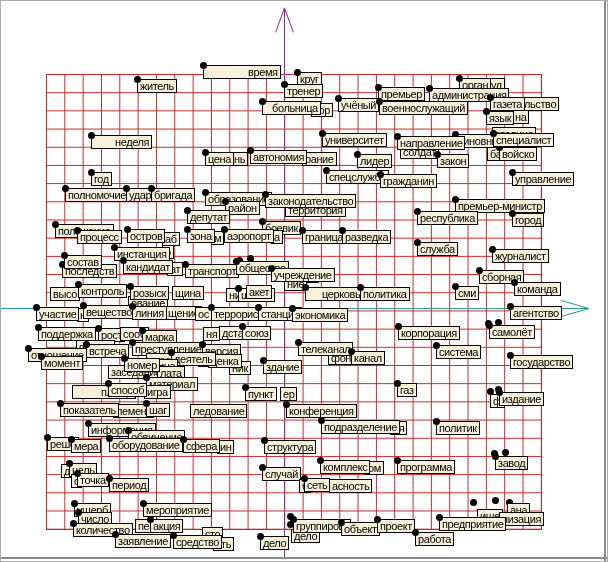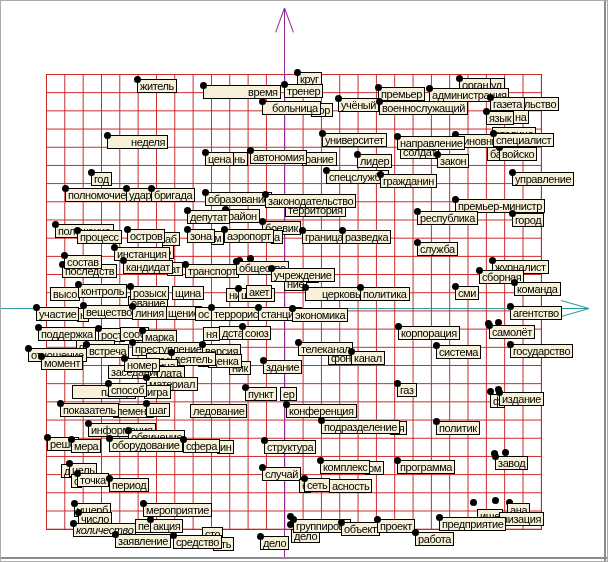--- a/index.html
+++ b/index.html
@@ -35,35 +35,35 @@
   <div id="haxis" class="axis" style="left: 0px; top: 307px; width: 588px; height: 1px; background: rgb(47, 155, 155); z-index: 1;"></div>
   <div id="varrow-l" class="arrow-seg" style="left: 283px; top: 7px; width: 1px; height: 26px; background: rgb(149, 41, 149); z-index: 1; transform-origin: center top; transform: rotate(20deg);"></div>
   <div id="varrow-r" class="arrow-seg" style="left: 283px; top: 7px; width: 1px; height: 26px; background: rgb(149, 41, 149); z-index: 1; transform-origin: center top; transform: rotate(-20deg);"></div>
   <div id="harrow-u" class="arrow-seg" style="left: 559px; top: 307px; width: 29px; height: 1px; background: rgb(47, 155, 155); z-index: 1; transform-origin: right center; transform: rotate(16deg);"></div>
   <div id="harrow-d" class="arrow-seg" style="left: 559px; top: 307px; width: 29px; height: 1px; background: rgb(47, 155, 155); z-index: 1; transform-origin: right center; transform: rotate(-16deg);"></div>
   <div id="frame-right" class="frame-line" style="left: 603px; top: 0px; width: 2px; height: 562px;"></div>
   <div id="frame-bottom" class="frame-line" style="left: 0px; top: 556px; width: 608px; height: 2px;"></div>
 <div class="w" style="left: 296px; top: 71px;">круг<span class="dot"></span></div>
     <div class="w" style="left: 283px; top: 83px;">тренер<span class="dot"></span></div>
     <div class="w" style="left: 136px; top: 78px;">житель<span class="dot"></span></div>
-    <div class="w" style="left: 202px; top: 84px; padding-left: 44px;">время<span class="dot"></span></div>
+    <div class="w" style="left: 202px; top: 64px; padding-left: 44px;">время<span class="dot"></span></div>
     <div class="w" style="left: 310px; top: 102px;">тор</div>
     <div class="w" style="left: 261px; top: 100px; padding-left: 9px;">больница<span class="dot"></span></div>
     <div class="w" style="left: 337px; top: 97px;">учёный<span class="dot"></span></div>
     <div class="w" style="left: 377px; top: 86px;">премьер<span class="dot"></span></div>
     <div class="w" style="left: 487px; top: 77px;">уд</div>
     <div class="w" style="left: 458px; top: 77px;">орган<span class="dot"></span></div>
     <div class="w" style="left: 428px; top: 87px;">администрация<span class="dot"></span></div>
     <div class="w" style="left: 378px; top: 100px;">военнослужащий<span class="dot"></span></div>
     <div class="w" style="left: 520px; top: 96px;">льство</div>
     <div class="w" style="left: 489px; top: 96px;">газета<span class="dot"></span></div>
     <div class="w" style="left: 511px; top: 109px;">на</div>
     <div class="w" style="left: 485px; top: 110px;">язык<span class="dot"></span></div>
     <div class="w" style="left: 321px; top: 132px;">университет<span class="dot"></span></div>
-    <div class="w" style="left: 106px; top: 134px; padding-left: 23px;">неделя<span class="dot"></span></div>
+    <div class="w" style="left: 90px; top: 134px; padding-left: 23px;">неделя<span class="dot"></span></div>
     <div class="w" style="left: 230px; top: 151px;">нь</div>
     <div class="w" style="left: 204px; top: 151px;">цена<span class="dot"></span></div>
     <div class="w" style="left: 301px; top: 151px;">рание</div>
     <div class="w" style="left: 249px; top: 149px;">автономия<span class="dot"></span></div>
     <div class="w" style="left: 356px; top: 153px;">лидер<span class="dot"></span></div>
     <div class="w" style="left: 325px; top: 169px;">спецслужба<span class="dot"></span></div>
     <div class="w" style="left: 379px; top: 173px;">гражданин<span class="dot"></span></div>
     <div class="w" style="left: 491px; top: 126px;">столица</div>
     <div class="w" style="left: 454px; top: 133px;">чиновник<span class="dot"></span></div>
     <div class="w" style="left: 486px; top: 146px;">ба</div>
@@ -73,21 +73,21 @@
     <div class="w" style="left: 396px; top: 135px;">направление<span class="dot"></span></div>
     <div class="w" style="left: 436px; top: 153px;">закон<span class="dot"></span></div>
     <div class="w" style="left: 511px; top: 171px;">управление<span class="dot"></span></div>
     <div class="w" style="left: 90px; top: 171px;">год<span class="dot"></span></div>
     <div class="w" style="left: 64px; top: 187px;">полномочие<span class="dot"></span></div>
     <div class="w" style="left: 125px; top: 187px;">удар<span class="dot"></span></div>
     <div class="w" style="left: 150px; top: 187px;">бригада<span class="dot"></span></div>
     <div class="w" style="left: 204px; top: 191px;">образование<span class="dot"></span></div>
     <div class="w" style="left: 284px; top: 202px;">территория</div>
     <div class="w" style="left: 264px; top: 193px;">законодательство<span class="dot"></span></div>
-    <div class="w" style="left: 224px; top: 200px; margin-top: 8px;">район<span class="dot"></span></div>
+    <div class="w" style="left: 224px; top: 200px;">район<span class="dot"></span></div>
     <div class="w" style="left: 186px; top: 209px;">депутат<span class="dot"></span></div>
     <div class="w" style="left: 454px; top: 198px;">премьер-министр<span class="dot"></span></div>
     <div class="w" style="left: 416px; top: 210px;">республика<span class="dot"></span></div>
     <div class="w" style="left: 511px; top: 212px;">город<span class="dot"></span></div>
     <div class="w" style="left: 54px; top: 223px;">положение<span class="dot"></span></div>
     <div class="w" style="left: 76px; top: 229px;">процесс<span class="dot"></span></div>
     <div class="w" style="left: 161px; top: 231px;">аб</div>
     <div class="w" style="left: 126px; top: 228px;">остров<span class="dot"></span></div>
     <div class="w" style="left: 210px; top: 230px;">м</div>
     <div class="w" style="left: 186px; top: 228px;">зона<span class="dot"></span></div>
@@ -111,21 +111,21 @@
     <div class="w" style="left: 49px; top: 286px;">высо</div>
     <div class="w" style="left: 77px; top: 283px;">контроль<span class="dot"></span></div>
     <div class="w" style="left: 127px; top: 295px;">ование</div>
     <div class="w" style="left: 129px; top: 285px;">розыск<span class="dot"></span></div>
     <div class="w" style="left: 171px; top: 285px;">щина</div>
     <div class="w" style="left: 225px; top: 287px;">ние</div>
     <div class="w" style="left: 189px; top: 287px; margin-left: 48px;">шпион<span class="dot"></span></div>
     <div class="w" style="left: 245px; top: 284px;">акет</div>
     <div class="w" style="left: 304px; top: 286px; padding-left: 16px;">церковь<span class="dot"></span></div>
     <div class="w" style="left: 359px; top: 286px;">политика<span class="dot"></span></div>
-    <div class="w" style="left: 491px; top: 248px; margin-top: 11px;">журналист<span class="dot"></span></div>
+    <div class="w" style="left: 491px; top: 248px;">журналист<span class="dot"></span></div>
     <div class="w" style="left: 478px; top: 269px;">сборная<span class="dot"></span></div>
     <div class="w" style="left: 513px; top: 281px;">команда<span class="dot"></span></div>
     <div class="w" style="left: 454px; top: 285px;">сми<span class="dot"></span></div>
     <div class="w" style="left: 509px; top: 305px;">агентство<span class="dot"></span></div>
     <div class="w" style="left: 76px; top: 307px;">н</div>
     <div class="w" style="left: 35px; top: 306px;">участие<span class="dot"></span></div>
     <div class="w" style="left: 82px; top: 304px;">вещество<span class="dot"></span></div>
     <div class="w" style="left: 164px; top: 305px;">щение</div>
     <div class="w" style="left: 131px; top: 305px;">линия<span class="dot"></span></div>
     <div class="w" style="left: 194px; top: 306px;">ос</div>
@@ -154,21 +154,21 @@
     <div class="w" style="left: 156px; top: 365px;">лата</div>
     <div class="w" style="left: 123px; top: 357px;">номер<span class="dot"></span></div>
     <div class="w" style="left: 40px; top: 355px;">момент<span class="dot"></span></div>
     <div class="w" style="left: 279px; top: 350px; margin-left: 48px;">фонд<span class="dot"></span></div>
     <div class="w" style="left: 297px; top: 341px;">телеканал<span class="dot"></span></div>
     <div class="w" style="left: 350px; top: 350px;">канал<span class="dot"></span></div>
     <div class="w" style="left: 262px; top: 359px; text-align: center;">здание<span class="dot"></span></div>
     <div class="w" style="left: 397px; top: 325px;">корпорация<span class="dot"></span></div>
     <div class="w" style="left: 488px; top: 324px;">самолёт<span class="dot"></span></div>
     <div class="w" style="left: 435px; top: 344px;">система<span class="dot"></span></div>
-    <div class="w" style="left: 509px; top: 343px; text-align: center;">государство<span class="dot"></span></div>
+    <div class="w" style="left: 509px; top: 354px; text-align: center;">государство<span class="dot"></span></div>
     <div class="w" style="left: 396px; top: 382px;">газ<span class="dot"></span></div>
     <div class="w" style="left: 489px; top: 393px;">ф</div>
     <div class="w" style="left: 498px; top: 391px;">издание<span class="dot"></span></div>
     <div class="w" style="left: 145px; top: 376px;">материал<span class="dot"></span></div>
     <div class="w" style="left: 71px; top: 384px; padding-left: 28px;">площа</div>
     <div class="w" style="left: 143px; top: 384px;">игра</div>
     <div class="w" style="left: 107px; top: 382px;">способ<span class="dot"></span></div>
     <div class="w" style="left: 279px; top: 386px;">ер</div>
     <div class="w" style="left: 244px; top: 386px;">пункт<span class="dot"></span></div>
     <div class="w" style="left: 112px; top: 403px;">лемент</div>
@@ -195,21 +195,21 @@
     <div class="w" style="left: 60px; top: 463px;">д</div>
     <div class="w" style="left: 68px; top: 462px;">цель<span class="dot"></span></div>
     <div class="w" style="left: 70px; top: 473px;">с</div>
     <div class="w" style="left: 76px; top: 472px;">точка<span class="dot"></span></div>
     <div class="w" style="left: 108px; top: 477px;">период<span class="dot"></span></div>
     <div class="w" style="left: 328px; top: 478px;">асность</div>
     <div class="w" style="left: 298px; top: 478px;">б</div>
     <div class="w" style="left: 303px; top: 477px;">сеть<span class="dot"></span></div>
     <div class="w" style="left: 73px; top: 502px;">ущерб<span class="dot"></span></div>
     <div class="w" style="left: 77px; top: 511px;">число<span class="dot"></span></div>
-    <div class="w" style="left: 72px; top: 522px; font-style: italic;">количество<span class="dot"></span></div>
+    <div class="w" style="left: 72px; top: 522px;">количество<span class="dot"></span></div>
     <div class="w" style="left: 142px; top: 502px;">мероприятие<span class="dot"></span></div>
     <div class="w" style="left: 134px; top: 518px;">пер</div>
     <div class="w" style="left: 149px; top: 518px;">акция<span class="dot"></span></div>
     <div class="w" style="left: 201px; top: 526px;">сто</div>
     <div class="w" style="left: 212px; top: 536px;">сть</div>
     <div class="w" style="left: 114px; top: 533px;">заявление<span class="dot"></span></div>
     <div class="w" style="left: 172px; top: 534px;">средство<span class="dot"></span></div>
     <div class="w" style="left: 259px; top: 535px;">дело<span class="dot"></span></div>
     <div class="w" style="left: 290px; top: 528px;">дело</div>
     <div class="w" style="left: 292px; top: 518px;">группировк<span class="dot"></span></div>

